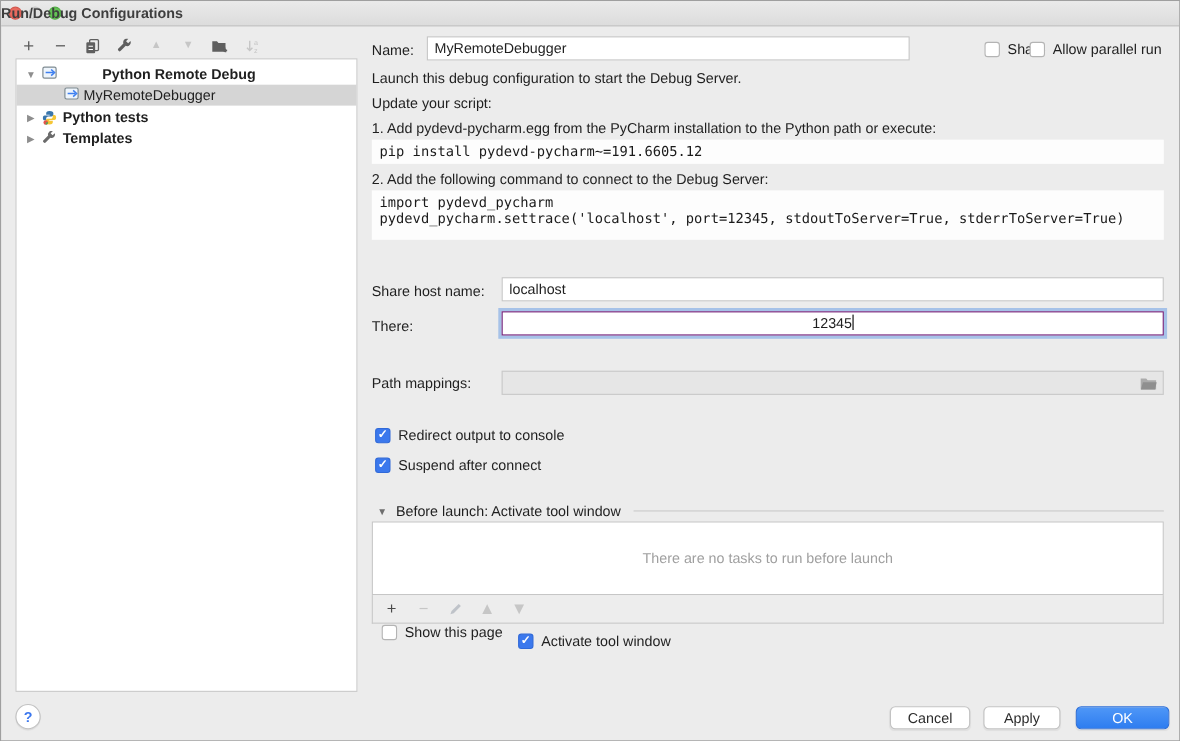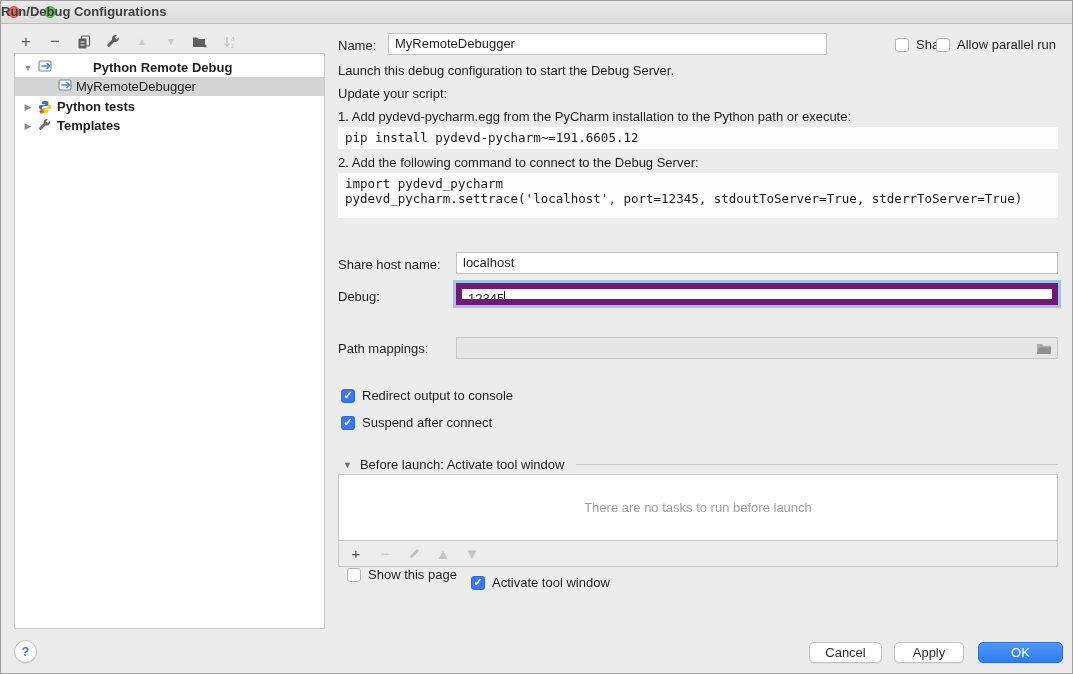--- a/index.html
+++ b/index.html
@@ -29,21 +29,21 @@
   .tree-row .expander{position:absolute;left:7px;width:12px;color:#8e8e8e;font-size:9px;text-align:center;}
   .tree-row .t-icon{position:absolute;top:2px;}
   .tree-row .t-label{position:absolute;white-space:nowrap;}
   .tree-row.selected{background:#d5d5d5;}
   .bold{font-weight:700;}
   
   #right-panel{position:absolute;left:337px;top:0;width:720px;height:674px;}
   .flabel{position:absolute;left:0;white-space:nowrap;}
   .tfield{position:absolute;background:#ffffff;border:1px solid #c4c4c4;box-sizing:border-box;
     height:22px;line-height:20px;padding:0 6px;white-space:nowrap;overflow:hidden;}
-  .tfield.focused{border:6px solid #701a75;box-shadow:0 0 0 3px rgba(110,160,230,.55);}
+  .tfield.focused{border:1px solid #701a75;box-shadow:0 0 0 3px rgba(110,160,230,.55);text-align:center;}
   .tfield.disabled{background:#e6e6e6;border-color:#c8c8c8;}
   .caret{display:inline-block;width:1px;height:14px;background:#000;vertical-align:-2px;}
   .codebar{position:absolute;left:0;width:720px;background:#fdfdfd;
     font-family:"DejaVu Sans Mono",monospace;font-size:12.5px;color:#1a1a1a;
     padding:3px 7px;box-sizing:border-box;white-space:pre;}
   .instr{position:absolute;left:0;white-space:nowrap;}
   
   .cb-row{position:absolute;display:flex;align-items:center;gap:7px;}
   .cb{width:14px;height:14px;border:1px solid #b4b4b4;border-radius:3px;background:#fff;box-sizing:border-box;
     display:flex;align-items:center;justify-content:center;flex:0 0 auto;}
@@ -177,21 +177,21 @@
     <span class="instr" style="top:108px;">1. Add pydevd-pycharm.egg from the PyCharm installation to the Python path or execute:</span>
     <div class="codebar" style="top:126px;height:22px;">pip install pydevd-pycharm~=191.6605.12</div>
     <span class="instr" style="top:154px;">2. Add the following command to connect to the Debug Server:</span>
     <div class="codebar" style="top:172px;height:45px;"><span>import pydevd_pycharm</span><br><span>pydevd_pycharm.settrace('localhost', port=12345, stdoutToServer=True, stderrToServer=True)</span></div>
 
     <span class="flabel" style="top:256px;">Share host name:</span>
     <div class="tfield" style="left:118px;top:251px;width:602px;">
       <span>localhost</span>
     </div>
 
-    <span class="flabel" style="top:288px;">Debug:</span>
+    <span class="flabel" style="top:288px;">There:</span>
     <div class="tfield focused" style="left:118px;top:282px;width:602px;">
       <span>12345</span><span class="caret"></span>
     </div>
 
     <span class="flabel" style="top:340px;">Path mappings:</span>
     <div class="tfield disabled" style="left:118px;top:336px;width:602px;">
       <span></span>
       <span style="position:absolute;right:4px;top:3px;">
         <svg width="18" height="15" viewBox="0 0 18 15">
           <path d="M2 3h5l1.3 1.7H16V13H2z" fill="#ababab"></path>

